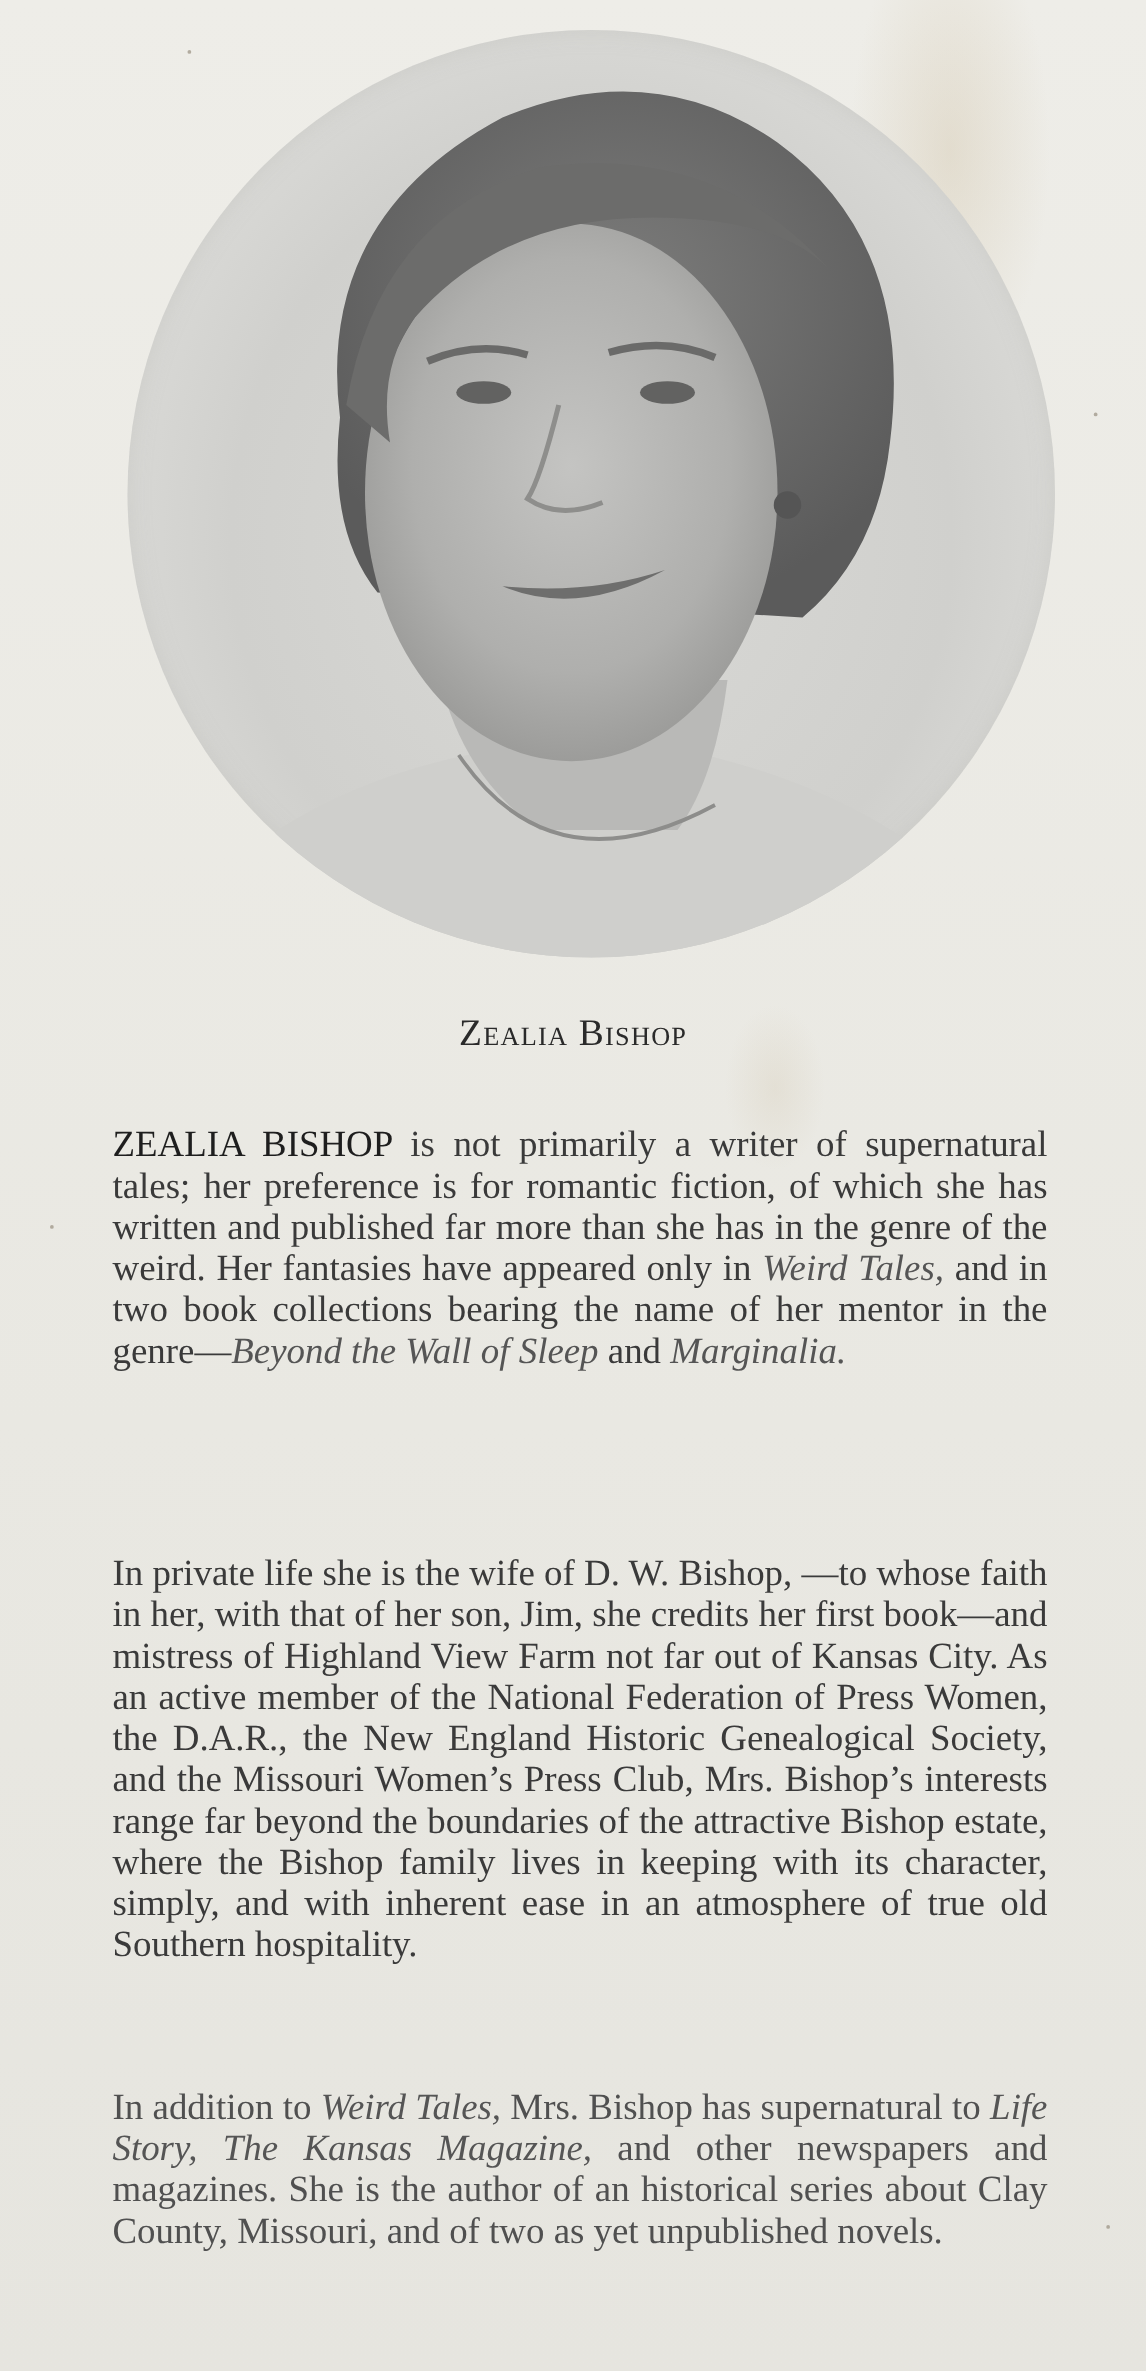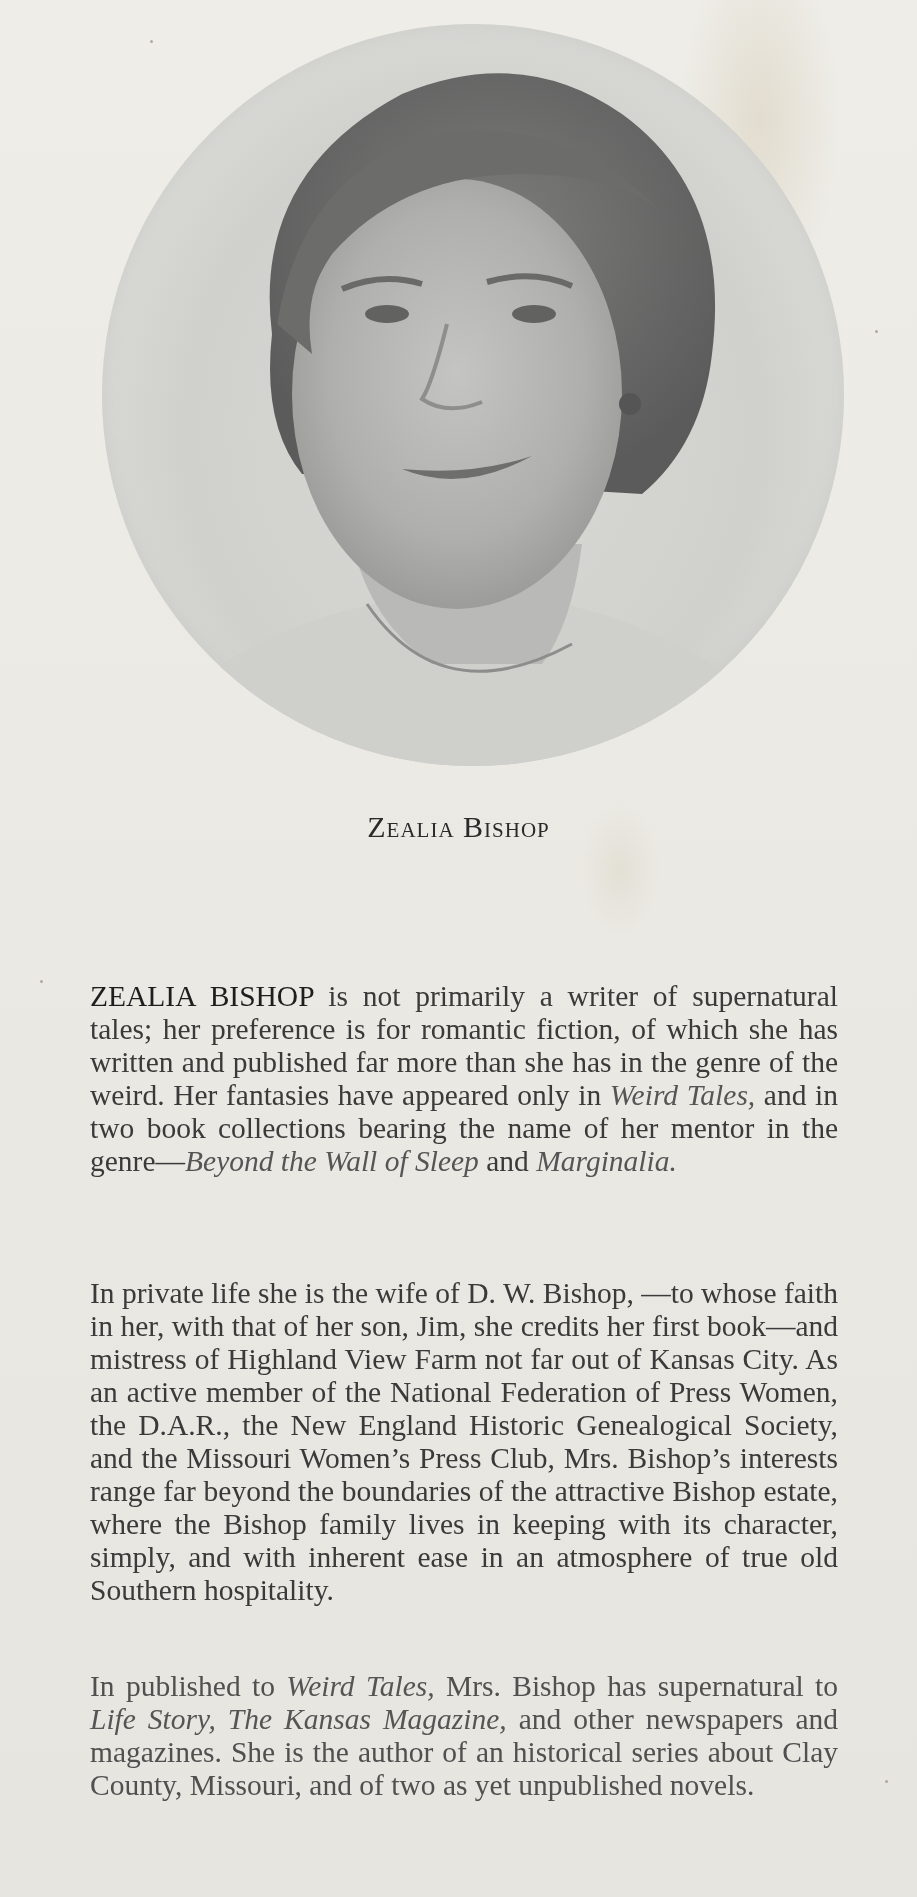--- a/index.html
+++ b/index.html
@@ -26,22 +26,22 @@
     position: absolute; left: 0; right: 0; top: 810px;
     text-align: center; font-size: 30px; letter-spacing: 1px; color: #2a2a2a;
     font-variant: small-caps;
   }
   .bio {
     position: absolute; left: 90px; width: 748px;
     font-size: 29.5px; line-height: 33px; text-align: justify;
     color: #3a3a3a;
   }
   .bio p { margin: 0; }
-  .p1 { top: 980px; }
-  .p2 { top: 1243px; margin-top: 34px; }
+  .p1 { top: 900px; }
+  .p2 { top: 1243px; }
   .p3 { top: 1670px; color: #505050; }
   .bio em { font-style: italic; color: #555; }
   .lead { color: #1e1e1e; }
   .speck { position: absolute; width: 3px; height: 3px; border-radius: 50%; background: #8a8070; opacity: .6; }
 </style>
 </head>
 <body>
 
 <div class="portrait">
   <svg viewBox="0 0 742 742">
@@ -87,19 +87,19 @@
 
 <div class="bio p1">
   <p><span class="lead">ZEALIA BISHOP</span><span> is not primarily a writer of supernatural tales; her preference is for romantic fiction, of which she has written and published far more than she has in the genre of the weird. Her fantasies have appeared only in </span><em>Weird Tales,</em><span> and in two book collections bearing the name of her mentor in the genre—</span><em>Beyond the Wall of Sleep</em><span> and </span><em>Marginalia.</em></p>
 </div>
 
 <div class="bio p2">
   <p>In private life she is the wife of D. W. Bishop, —to whose faith in her, with that of her son, Jim, she credits her first book—and mistress of Highland View Farm not far out of Kansas City. As an active member of the National Federation of Press Women, the D.A.R., the New England Historic Genealogical Society, and the Missouri Women’s Press Club, Mrs. Bishop’s interests range far beyond the boundaries of the attractive Bishop estate, where the Bishop family lives in keeping with its character, simply, and with inherent ease in an atmosphere of true old Southern hospitality.</p>
 </div>
 
 <div class="bio p3">
-  <p><span>In published to </span><em>Weird Tales,</em><span> Mrs. Bishop has supernatural to </span><em>Life Story, The Kansas Magazine,</em><span> and other newspapers and magazines. She is the author of an historical series about Clay County, Missouri, and of two as yet unpublished novels.</span></p>
+  <p><span>In addition to </span><em>Weird Tales,</em><span> Mrs. Bishop has supernatural to </span><em>Life Story, The Kansas Magazine,</em><span> and other newspapers and magazines. She is the author of an historical series about Clay County, Missouri, and of two as yet unpublished novels.</span></p>
 </div>
 
 <div class="speck" style="left:150px;top:40px"></div>
 <div class="speck" style="left:40px;top:980px"></div>
 <div class="speck" style="left:885px;top:1780px"></div>
 <div class="speck" style="left:875px;top:330px"></div>
 
 </body></html>

